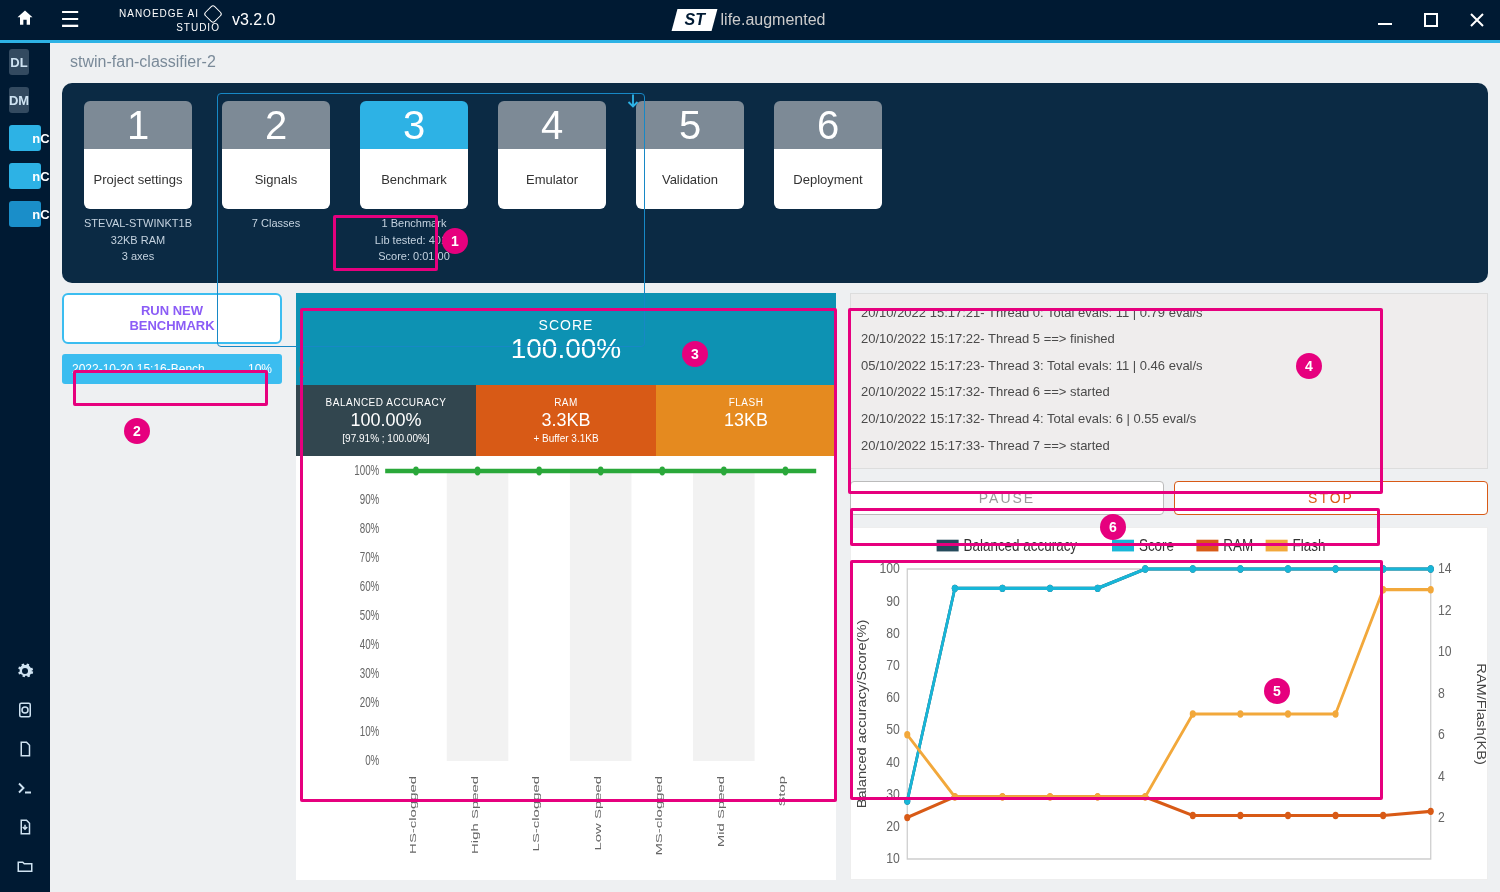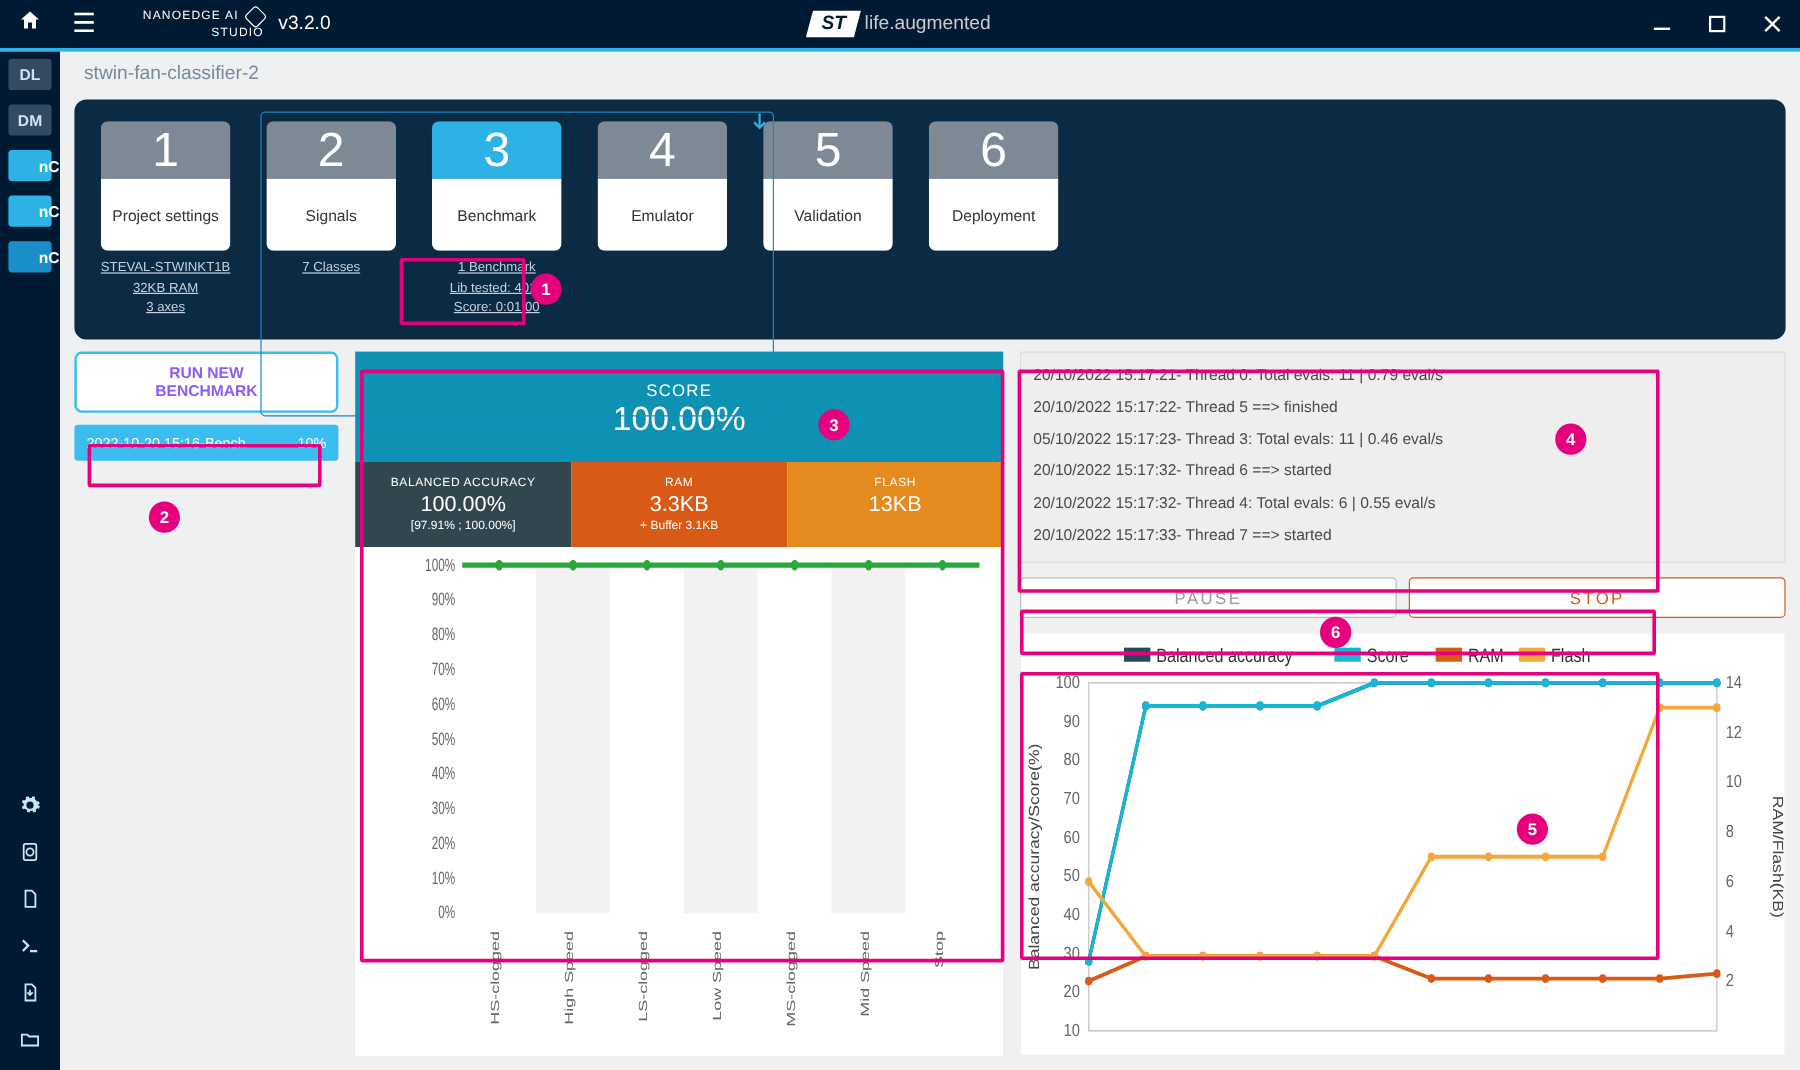--- a/index.html
+++ b/index.html
@@ -20,37 +20,37 @@
   .st-logo .tag { font-size: 16px; color: #ccc; }
   .winbtns { margin-left: auto; display: flex; }
   .winbtns div { width: 46px; height: 40px; display: flex; align-items: center; justify-content: center; font-size: 16px; cursor: pointer; }
   .accent { height: 3px; background: #2db2e5; }
 
   
   .app { display: flex; height: calc(892px - 43px); }
   .railbar { width: 50px; background: #001a33; display: flex; flex-direction: column; align-items: center; color: #bcd; font-size: 14px; }
   .railbar .rail-top { flex: 1; display: flex; flex-direction: column; gap: 12px; padding-top: 6px; }
   .railbar .rail-bottom { display: flex; flex-direction: column; gap: 16px; padding-bottom: 12px; }
-  .rail-item { width: 36px; height: 26px; display: flex; align-items: center; justify-content: center; border-radius: 3px; font-size: 13px; font-weight: 600; cursor: pointer; }
+  .rail-item { width: 20px; height: 26px; display: flex; align-items: center; justify-content: center; border-radius: 3px; font-size: 13px; font-weight: 600; cursor: pointer; }
   .rail-pill { background: #334a60; color: #cfe3f2; }
   .rail-pill.blue { background: #2db2e5; color: #fff; padding-left: 32px; }
   .rail-pill.sel { background: #1a8ec9; color: #fff; }
   .rail-icon { font-size: 18px; cursor: pointer; }
 
   .main { flex: 1; display: flex; flex-direction: column; padding: 8px 12px 12px 12px; gap: 10px; overflow: hidden; }
 
   
   .projname { font-size: 16px; color: #7a8a99; padding: 2px 8px; }
   .steps-card { background: #0b2a44; border-radius: 10px; padding: 18px 22px; display: flex; gap: 30px; align-items: flex-start; position: relative; }
   .step-col { display: flex; flex-direction: column; align-items: center; gap: 6px; }
   .step-box { width: 108px; height: 108px; border-radius: 6px; overflow: hidden; display: flex; flex-direction: column; cursor: pointer; }
   .step-top { flex: 0 0 48px; background: #7d8a96; color: #fff; font-size: 40px; font-weight: 300; display: flex; align-items: center; justify-content: center; }
   .step-top.active { background: #2db2e5; }
   .step-bottom { flex: 1; background: #fff; color: #333; font-size: 13px; display: flex; align-items: center; justify-content: center; }
-  .step-meta { font-size: 11px; color: #c4d2df; text-align: center; line-height: 1.5; text-decoration: underline; }
+  .step-meta { font-size: 11px; color: #c4d2df; text-align: center; line-height: 1.5; }
 
   .steps-group-border { position: absolute; border: 1px solid #1788c6; border-radius: 4px; pointer-events: none; }
   .arrow-down { position: absolute; color: #2db2e5; font-size: 18px; top: 10px; }
 
   
   .annot-box { position: absolute; border: 3px solid #e6007e; border-radius: 2px; pointer-events: none; z-index: 50; }
   .annot-badge { position: absolute; width: 26px; height: 26px; border-radius: 50%; background: #e6007e; color: #fff; font-weight: 700; display: flex; align-items: center; justify-content: center; font-size: 14px; z-index: 51; pointer-events: none; }
 
   
   .lower { flex: 1; display: grid; grid-template-columns: 220px 540px 1fr; gap: 14px; min-height: 0; }

